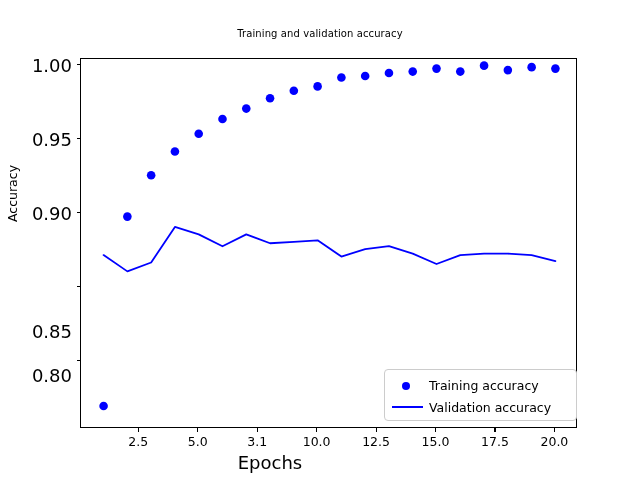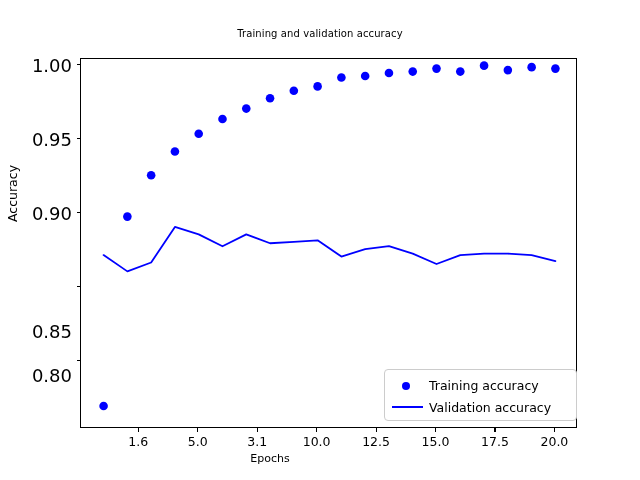--- a/index.html
+++ b/index.html
@@ -86,21 +86,21 @@
     transform: rotate(-90deg);
     transform-origin: center center;
     white-space: nowrap;
   }
   #xlabel {
     position: absolute;
     left: 0;
     top: 452px;
     width: 540px;
     text-align: center;
-    font-size: 11px;
+    font-size: 18px;
     color: #000000;
   }
   #legend {
     position: absolute;
     left: 384px;
     top: 369px;
     width: 193px;
     height: 52px;
     background: #ffffff;
     border: 1px solid #cccccc;
@@ -186,21 +186,21 @@
       <div class="tick-label-y" style="left: 12px; top: 286.66px; margin-top: 44px;">0.85</div>
       <div class="tick-mark-y" style="left: 76.5px; top: 286.16px;"></div>
       <div class="tick-label-y" style="left: 12px; top: 212.66px;">0.90</div>
       <div class="tick-mark-y" style="left: 76.5px; top: 212.16px;"></div>
       <div class="tick-label-y" style="left: 12px; top: 138.66px;">0.95</div>
       <div class="tick-mark-y" style="left: 76.5px; top: 138.16px;"></div>
       <div class="tick-label-y" style="left: 12px; top: 64.66px;">1.00</div>
       <div class="tick-mark-y" style="left: 76.5px; top: 64.16px;"></div>
     </div>
   <div id="x-ticks">
-      <div class="tick-label-x" style="left: 138.261px; top: 434px;">1.6</div>
+      <div class="tick-label-x" style="left: 138.261px; top: 434px;">2.5</div>
       <div class="tick-mark-x" style="left: 137.761px; top: 428px;"></div>
       <div class="tick-label-x" style="left: 197.711px; top: 434px;">5.0</div>
       <div class="tick-mark-x" style="left: 197.211px; top: 428px;"></div>
       <div class="tick-label-x" style="left: 257.16px; top: 434px;">3.1</div>
       <div class="tick-mark-x" style="left: 256.66px; top: 428px;"></div>
       <div class="tick-label-x" style="left: 316.61px; top: 434px;">10.0</div>
       <div class="tick-mark-x" style="left: 316.11px; top: 428px;"></div>
       <div class="tick-label-x" style="left: 376.06px; top: 434px;">12.5</div>
       <div class="tick-mark-x" style="left: 375.56px; top: 428px;"></div>
       <div class="tick-label-x" style="left: 435.51px; top: 434px;">15.0</div>

